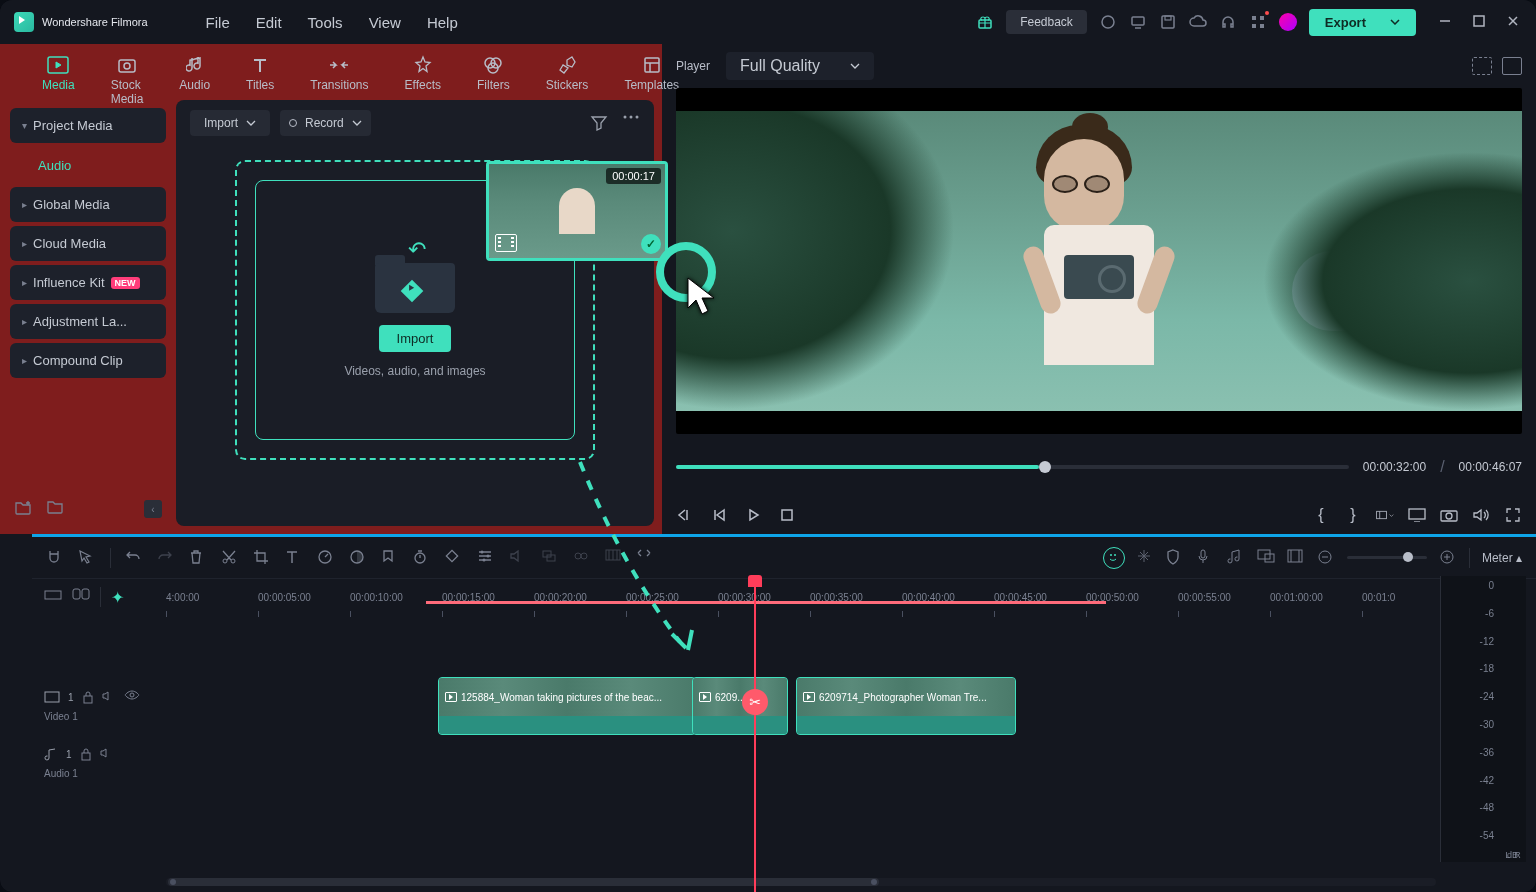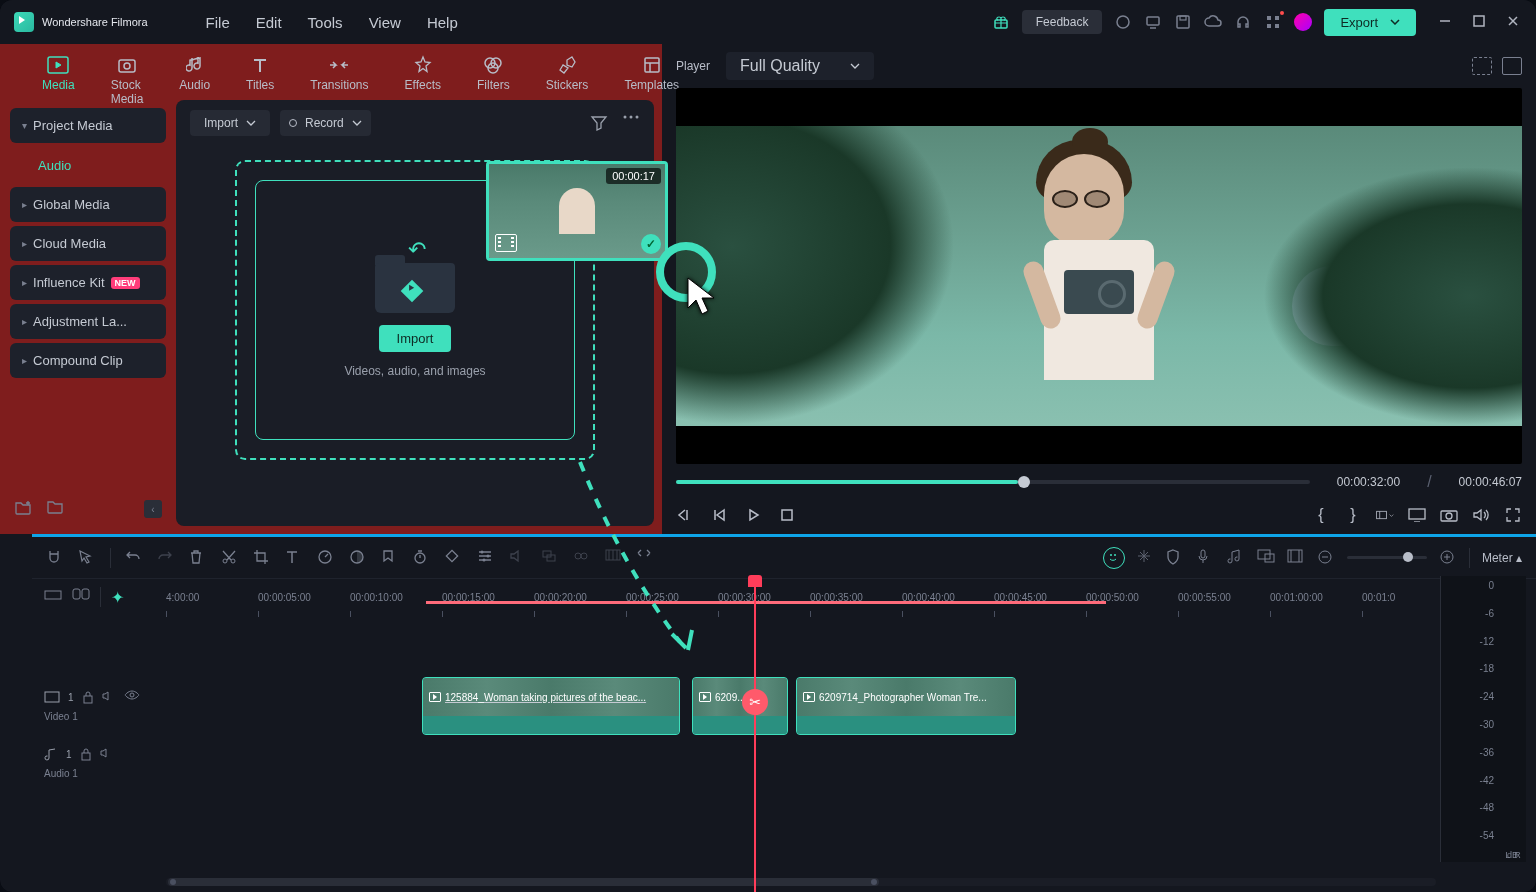--- a/index.html
+++ b/index.html
@@ -10,21 +10,21 @@
 .titlebar { height: 44px; display: flex; align-items: center; padding: 0 14px; gap: 18px; background: #14171f; }
 .logo-wrap { display: flex; align-items: center; gap: 8px; }
 .filmora-logo { width: 20px; height: 20px; background: linear-gradient(135deg,#3dd9b8,#2ab9a0); border-radius: 4px; position: relative; }
 .filmora-logo::after { content:""; position:absolute; left:5px; top:4px; width:0; height:0; border-left:6px solid #fff; border-top:4px solid transparent; border-bottom:4px solid transparent; }
 .app-name { font-size: 11px; color: #e4e7ed; text-align: right; }
 .menu { display: flex; gap: 26px; margin-left: 40px; font-size: 15px; color: #c5cad3; }
 .menu-item { cursor: pointer; }
 .title-right { margin-left: auto; display: flex; align-items: center; gap: 12px; }
 .title-icon { width: 18px; height: 18px; display: flex; align-items: center; justify-content: center; color: #7a8090; font-size: 14px; }
 .feedback-btn { background: #2a2e38; padding: 5px 14px; border-radius: 4px; font-size: 12px; color: #c5cad3; }
-.export-btn { background: #3fe0bd; color: #0e2b24; padding: 6px 16px; border-radius: 4px; font-size: 13px; font-weight: 400; display: flex; align-items: center; gap: 12px; justify-content: space-between; }
+.export-btn { background: #3fe0bd; color: #0e2b24; padding: 6px 16px; border-radius: 4px; font-size: 13px; font-weight: 700; display: flex; align-items: center; gap: 24px; justify-content: space-between; }
 .window-controls { display: flex; gap: 18px; margin-left: 10px; }
 .wctrl { width: 16px; height: 16px; color: #b0b5c0; }
 .gift-icon { color: #3fe0bd; }
 .avatar-dot { width: 18px; height: 18px; border-radius: 50%; background: linear-gradient(135deg,#f0a,#a0f); }
 .red-dot { position: relative; }
 .red-dot::after { content:""; position:absolute; top:-2px; right:-2px; width:4px; height:4px; background:#ff4d4d; border-radius:50%; }
 
 
 .upper { display: flex; height: 490px; }
 
@@ -96,21 +96,21 @@
 .hair { position:absolute; top:-14px; left:-8px; width:96px; height:60px; background:#3a2a1a; border-radius:48px 48px 20px 20px; }
 .bun { position:absolute; top:-26px; left:28px; width:36px; height:28px; background:#3a2a1a; border-radius:50%; }
 .glasses { position:absolute; top:36px; left:8px; width:64px; height:18px; display:flex; gap:6px; }
 .lens { width:26px; height:18px; border:2px solid #2a2018; border-radius:50%; background:rgba(40,30,20,.3); }
 .body-p { width:110px; height:140px; background:#f0e8e0; margin:-6px auto 0; border-radius:10px 10px 0 0; position:relative; }
 .camera { position:absolute; top:30px; left:20px; width:70px; height:44px; background:#3a4a50; border-radius:4px; }
 .camera::after{content:"";position:absolute;right:8px;top:10px;width:22px;height:22px;border:3px solid #5a6a70;border-radius:50%;}
 .arms { position:absolute; top:20px; left:-12px; width:20px; height:70px; background:#d4b8a0; border-radius:10px; transform:rotate(-20deg); }
 .arms.r { left:auto; right:-12px; transform:rotate(20deg); }
 
-.player-bar { display:flex; align-items:center; gap:27px; padding:9px 14px; }
+.player-bar { display:flex; align-items:center; gap:14px; padding:24px 14px; }
 .seek { flex:1; height:4px; background:#2a2e38; border-radius:2px; position:relative; }
 .seek-fill { position:absolute; left:0; top:0; height:100%; width:54%; background:#3fe0bd; border-radius:2px; }
 .seek-thumb { position:absolute; left:54%; top:-4px; width:12px; height:12px; background:#c5cad3; border-radius:50%; }
 .time-txt { font-size:12px; color:#c5cad3; }
 .time-sep { color:#5a6070; }
 
 .player-controls { display:flex; align-items:center; gap:16px; padding:6px 14px 10px; }
 .pc-icon { width:18px; height:18px; color:#b8bdc8; display:flex; align-items:center; justify-content:center; }
 .pc-right { margin-left:auto; display:flex; gap:14px; }
 
@@ -138,21 +138,21 @@
 .track-headers { width:134px; display:flex; flex-direction:column; }
 .track-header { display:flex; align-items:center; gap:8px; padding:8px 12px; height:48px; font-size:11px; color:#9aa0ac; }
 .track-header .th-icons{ display:flex; gap:8px; color:#7a8090; }
 .track-label { font-size:10px; color:#7a8090; padding-left:12px; margin-top:-10px; margin-bottom:8px; }
 .tracks { flex:1; position:relative; margin-right:100px; }
 .playhead-stem { position:absolute; left:588px; top:-36px; bottom:0; width:2px; background:#ff3d5a; z-index:5; }
 .playhead-head { position:absolute; left:582px; top:-40px; width:14px; height:12px; background:#ff3d5a; border-radius:3px 3px 0 0; z-index:5;}
 .scissors { position:absolute; left:576px; top:74px; width:26px; height:26px; background:#ff5a6b; border-radius:50%; display:flex; align-items:center; justify-content:center; z-index:6; color:#fff; font-size:14px;}
 
 .clip { position:absolute; height:58px; background:#2a9080; border:1.5px solid #3fe0bd; border-radius:4px; overflow:hidden; top:62px; }
-.clip.c1 { left:256px; width:258px;text-decoration:underline; }
+.clip.c1 { left:272px; width:258px; }
 .clip.c2 { left:526px; width:96px; }
 .clip.c3 { left:630px; width:220px; }
 .clip-strip { height:38px; background:linear-gradient(90deg,#4a7a6a,#5a8a7a,#4a7a6a,#5a8a7a,#4a7a6a); display:flex; align-items:center; padding:0 6px; gap:4px; font-size:10px; color:#fff; overflow:hidden; white-space:nowrap; }
 .clip-bottom { height:20px; background:#2a9080; }
 .play-sq { width:12px; height:10px; border:1px solid #fff; border-radius:1px; flex-shrink:0; position:relative; }
 .play-sq::after{content:"";position:absolute;left:3px;top:1px;border-left:4px solid #fff;border-top:3px solid transparent;border-bottom:3px solid transparent;}
 
 
 .dash-path { position:absolute; left:420px; top:442px; width:300px; height:220px; pointer-events:none; z-index:20; }
 

